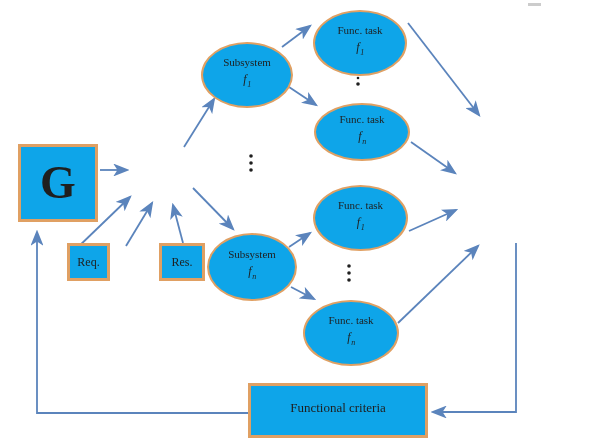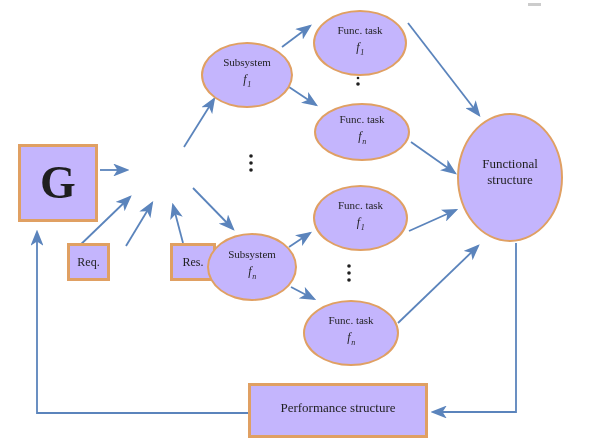--- a/index.html
+++ b/index.html
@@ -7,21 +7,21 @@
     position:relative;
     width:608px;height:446px;
     background:#ffffff;
     font-family:"Liberation Serif", serif;
     color:#1f1f1f;
     overflow:hidden;
   }
   .arrow-layer{position:absolute;left:0;top:0;width:608px;height:446px;}
   .node{
     position:absolute;
-    background:#c4b5fd;
+    background:#0ea5e9;
     border:2.5px solid #E0A063;
     box-sizing:border-box;
     display:flex;flex-direction:column;
     align-items:center;justify-content:center;
     text-align:center;
   }
   .ellipse{border-radius:50%;}
   .rect-box{border-width:3px;}
   .ntitle{font-size:11px;line-height:13px;}
   .formula{font-size:12px;line-height:20px;font-style:italic;}
@@ -92,21 +92,21 @@
   <div class="artifact-dash"></div>
 
   <div class="node rect-box goal-box">
     <div class="goal-label">G</div>
   </div>
 
 
   <div class="node rect-box small-box" style="left:67px;width:43px;">
     <div class="blabel">Req.</div>
   </div>
-  <div class="node rect-box small-box" style="left:170px;width:46px;">
+  <div class="node rect-box small-box" style="left:159px;width:46px;">
     <div class="blabel">Res.</div>
   </div>
 
   <div class="node ellipse" style="left:201px;top:42px;width:92px;height:66px;">
     <div class="ntitle">Subsystem</div>
     <div class="formula"><span>f</span><sub>1</sub></div>
   </div>
   <div class="node ellipse" style="left:207px;top:233px;width:90px;height:68px;">
     <div class="ntitle">Subsystem</div>
     <div class="formula"><span>f</span><sub>n</sub></div>
@@ -122,24 +122,18 @@
   </div>
   <div class="node ellipse" style="left:313px;top:185px;width:95px;height:66px;">
     <div class="ntitle">Func. task</div>
     <div class="formula"><span>f</span><sub>1</sub></div>
   </div>
   <div class="node ellipse" style="left:303px;top:300px;width:96px;height:66px;">
     <div class="ntitle">Func. task</div>
     <div class="formula"><span>f</span><sub>n</sub></div>
   </div>
 
-  <div class="node ellipse fs-node">
-    <div class="fs-text">
-      <div>Functional</div>
-      <div>structure</div>
-    </div>
-  </div>
 
   <div class="node rect-box perf-box">
-    <div class="perf-label">Performance structure</div>
+    <div class="perf-label">Functional criteria</div>
   </div>
 
 </div>
 
 </body></html>

